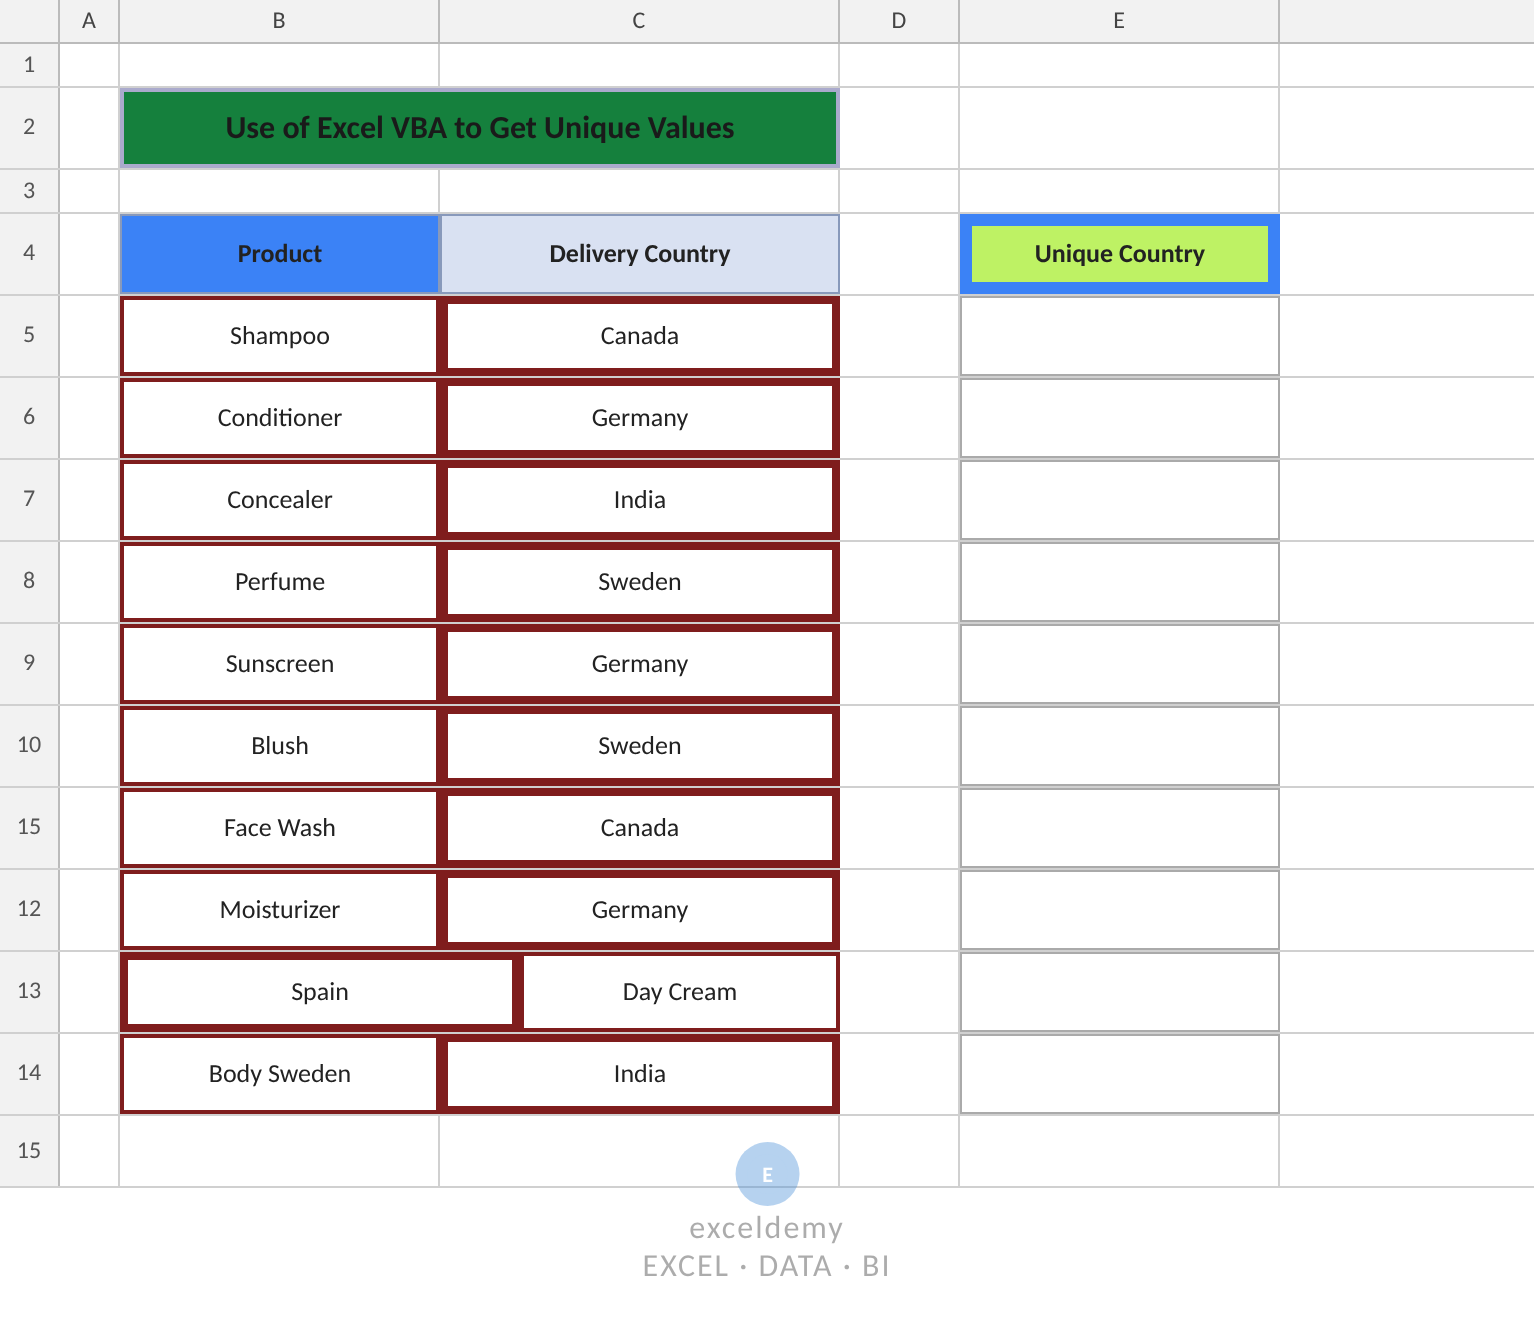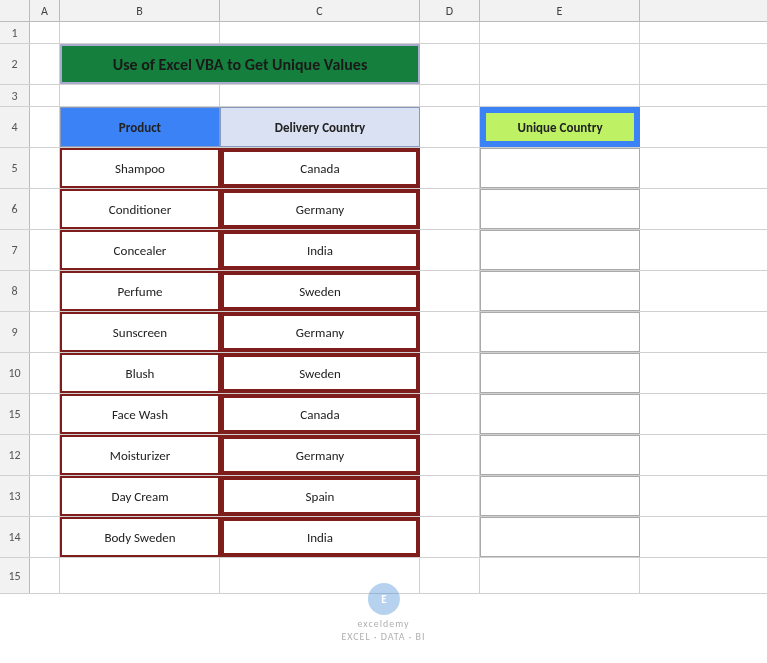--- a/index.html
+++ b/index.html
@@ -170,21 +170,21 @@
       display: flex;
       align-items: center;
       justify-content: center;
       color: white;
       font-size: 14px;
       font-weight: bold;
       margin-bottom: 2px;
     }
 
     .watermark-text {
-      font-size: 10px;
+      font-size: 16px;
       color: #333;
       letter-spacing: 1px;
     }
   </style>
 </head>
 <body>
 
 <div class="spreadsheet">
 
   <div class="col-headers">
@@ -301,22 +301,22 @@
       <div class="cell cell-a"></div>
       <div class="cell cell-b data-cell-b">Moisturizer</div>
       <div class="cell cell-c data-cell-c">Germany</div>
       <div class="cell cell-d"></div>
       <div class="cell cell-e data-cell-e"></div>
     </div>
 
     <div class="grid-row">
       <div class="cell cell-row-num">13</div>
       <div class="cell cell-a"></div>
+      <div class="cell cell-c data-cell-c">Spain</div>
       <div class="cell cell-b data-cell-b">Day Cream</div>
-      <div class="cell cell-c data-cell-c">Spain</div>
       <div class="cell cell-d"></div>
       <div class="cell cell-e data-cell-e"></div>
     </div>
 
     <div class="grid-row">
       <div class="cell cell-row-num">14</div>
       <div class="cell cell-a"></div>
       <div class="cell cell-b data-cell-b">Body Sweden</div>
       <div class="cell cell-c data-cell-c">India</div>
       <div class="cell cell-d"></div>

